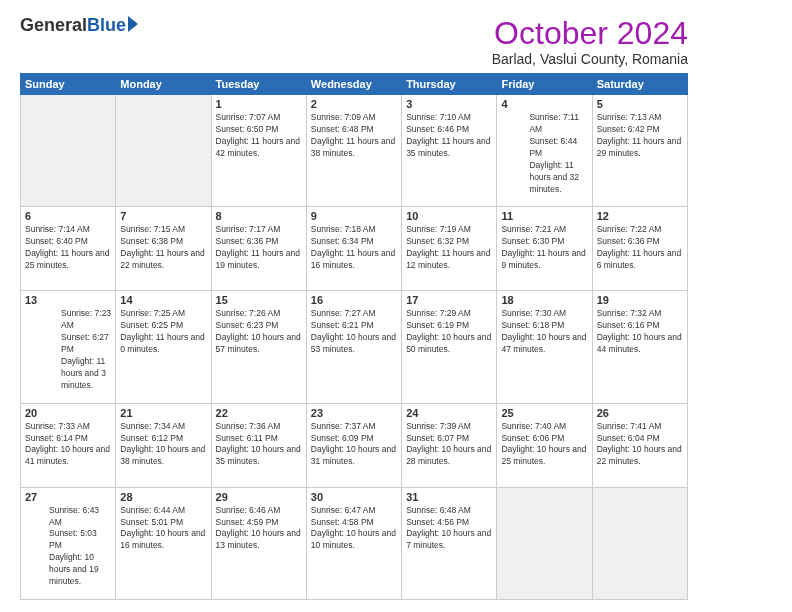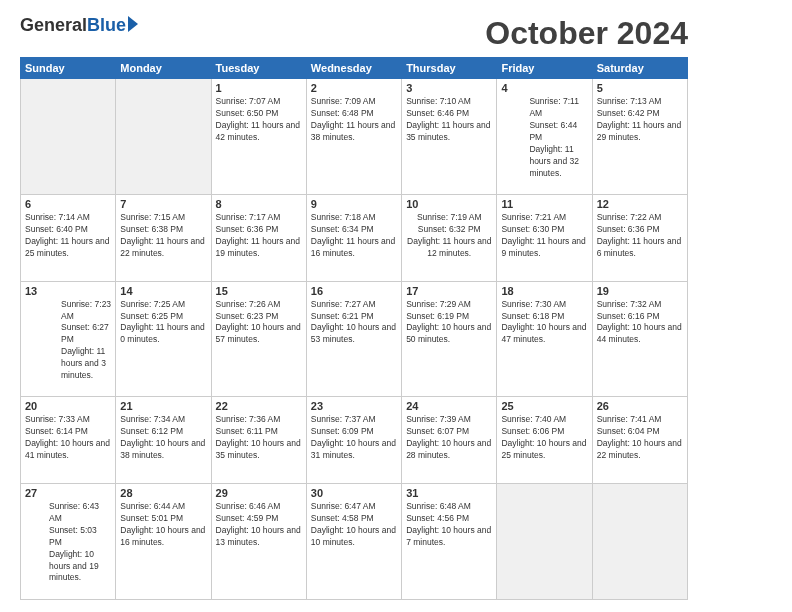--- a/index.html
+++ b/index.html
@@ -50,22 +50,22 @@
       border-top: 8px solid transparent;
       border-bottom: 8px solid transparent;
       margin-left: 2px;
       margin-top: -2px;
     }
     .title-block {
       text-align: right;
     }
     .month-title {
       font-size: 32px;
-      font-weight: bold;
-      color: #404040;
+      font-weight: normal;
+      color: #a21caf;
       line-height: 1.1;
     }
     .subtitle {
       font-size: 14px;
       color: #333;
     }
     .calendar {
       flex: 1;
       border-collapse: collapse;
       width: 100%;
@@ -115,20 +115,21 @@
   <div class="header">
     <div class="logo">
       <div class="logo-text">
         <span class="logo-general">General</span>
         <span class="logo-blue">Blue</span>
         <div class="logo-arrow"></div>
       </div>
     </div>
     <div class="title-block">
       <div class="month-title">October 2024</div>
+      <div class="subtitle">Barlad, Vaslui County, Romania</div>
     </div>
   </div>
 
   <table class="calendar">
     <thead>
       <tr>
         <th>Sunday</th>
         <th>Monday</th>
         <th>Tuesday</th>
         <th>Wednesday</th>
@@ -192,21 +193,21 @@
 Daylight: 11 hours and 19 minutes.</div>
           </td>
           <td>
             <span class="day-num">9</span>
             <div class="day-info" style="white-space: pre-line;">Sunrise: 7:18 AM
 Sunset: 6:34 PM
 Daylight: 11 hours and 16 minutes.</div>
           </td>
           <td>
             <span class="day-num">10</span>
-            <div class="day-info" style="white-space: pre-line; text-align: center;">Sunrise: 7:19 AM
+            <div class="day-info" style="white-space: pre-line;">Sunrise: 7:19 AM
 Sunset: 6:32 PM
 Daylight: 11 hours and 12 minutes.</div>
           </td>
           <td>
             <span class="day-num">11</span>
             <div class="day-info" style="white-space: pre-line;">Sunrise: 7:21 AM
 Sunset: 6:30 PM
 Daylight: 11 hours and 9 minutes.</div>
           </td>
           <td>

